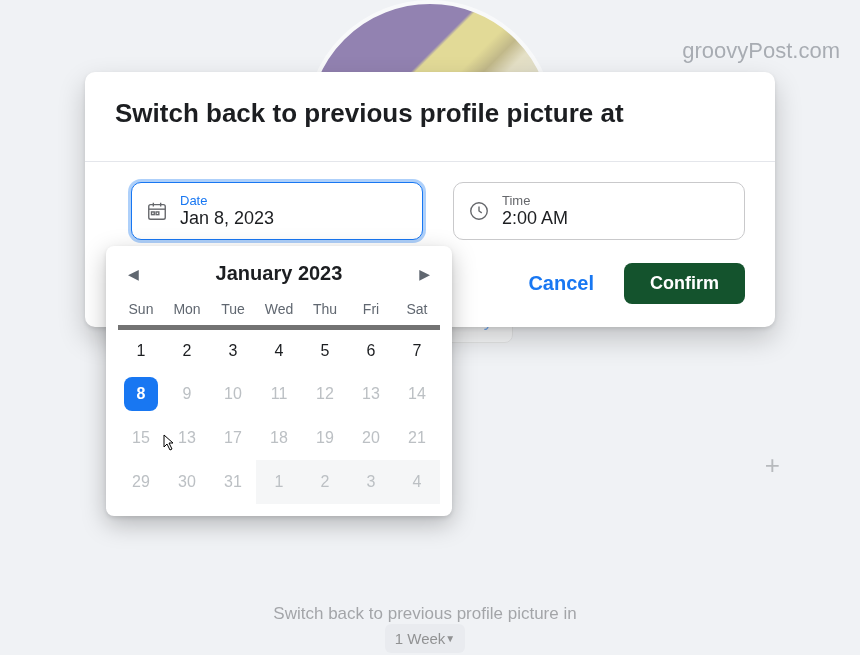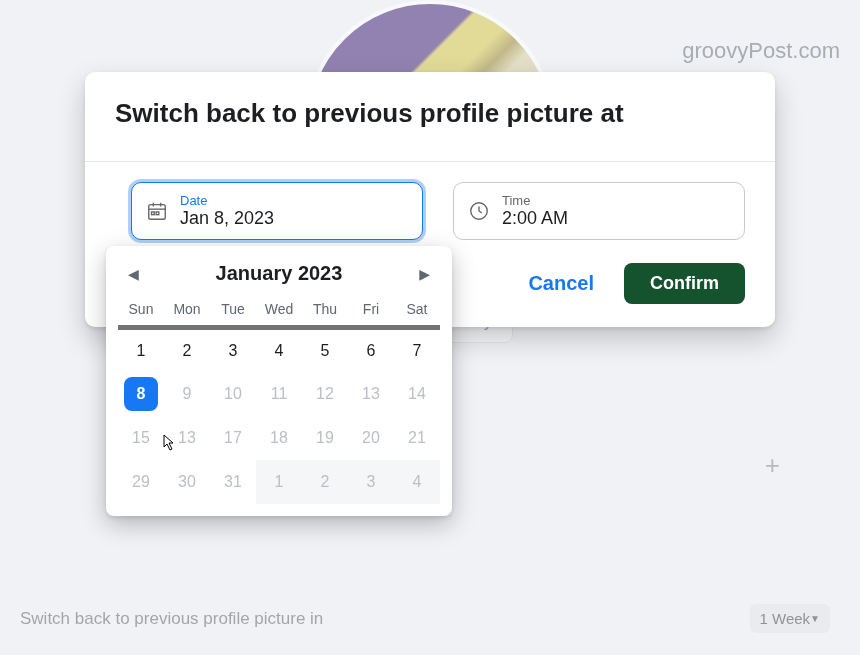--- a/index.html
+++ b/index.html
@@ -32,21 +32,21 @@
       overflow: hidden;
     }
     .bg-panels { position:absolute; top:300px; left:10px; right:10px; }
     .bg-buttons { display:flex; gap:10px; justify-content:center; }
     .bg-btn { border:1px solid #ddd; border-radius:8px; padding:10px 20px; background:#fff; color:#1877f2; font-size:17px; display:flex; align-items:center; gap:6px; }
     .bg-plus { font-size: 26px; color:#8a8d91; font-weight:300; position:absolute; right:70px; top:150px; }
     .bg-bottom {
       position:absolute; top: 290px; left: 0; right: 0;
       display:flex; justify-content:space-between; align-items:center;
       padding: 14px 20px 0 10px;
-      font-size: 17px; color:#65676b;
+      font-size: 17px; color:#65676b;flex-direction:column;
     }
     .bg-dropdown {
       background:#e4e6eb; border-radius:6px;
       padding:6px 10px; font-size:15px; color:#444;
       display:flex; align-items:center; 
     }
     .bg-dropdown .caret { font-size:10px; }
 
     
     .dialog {

